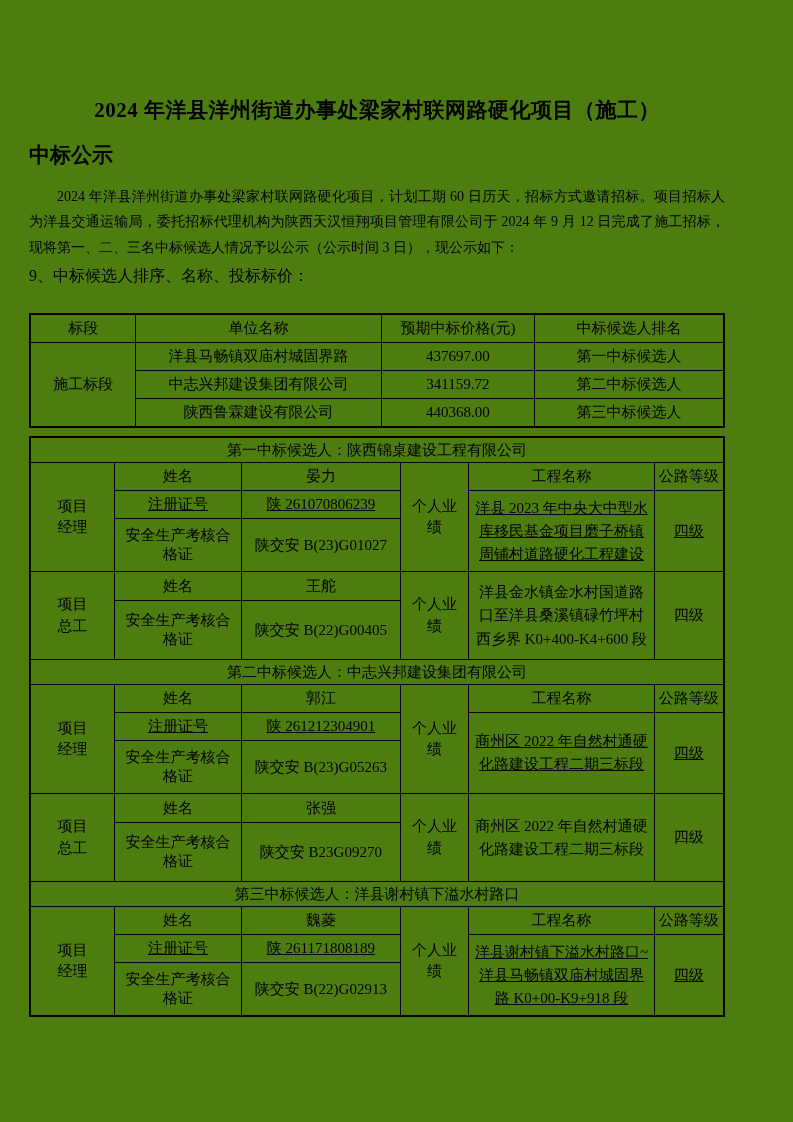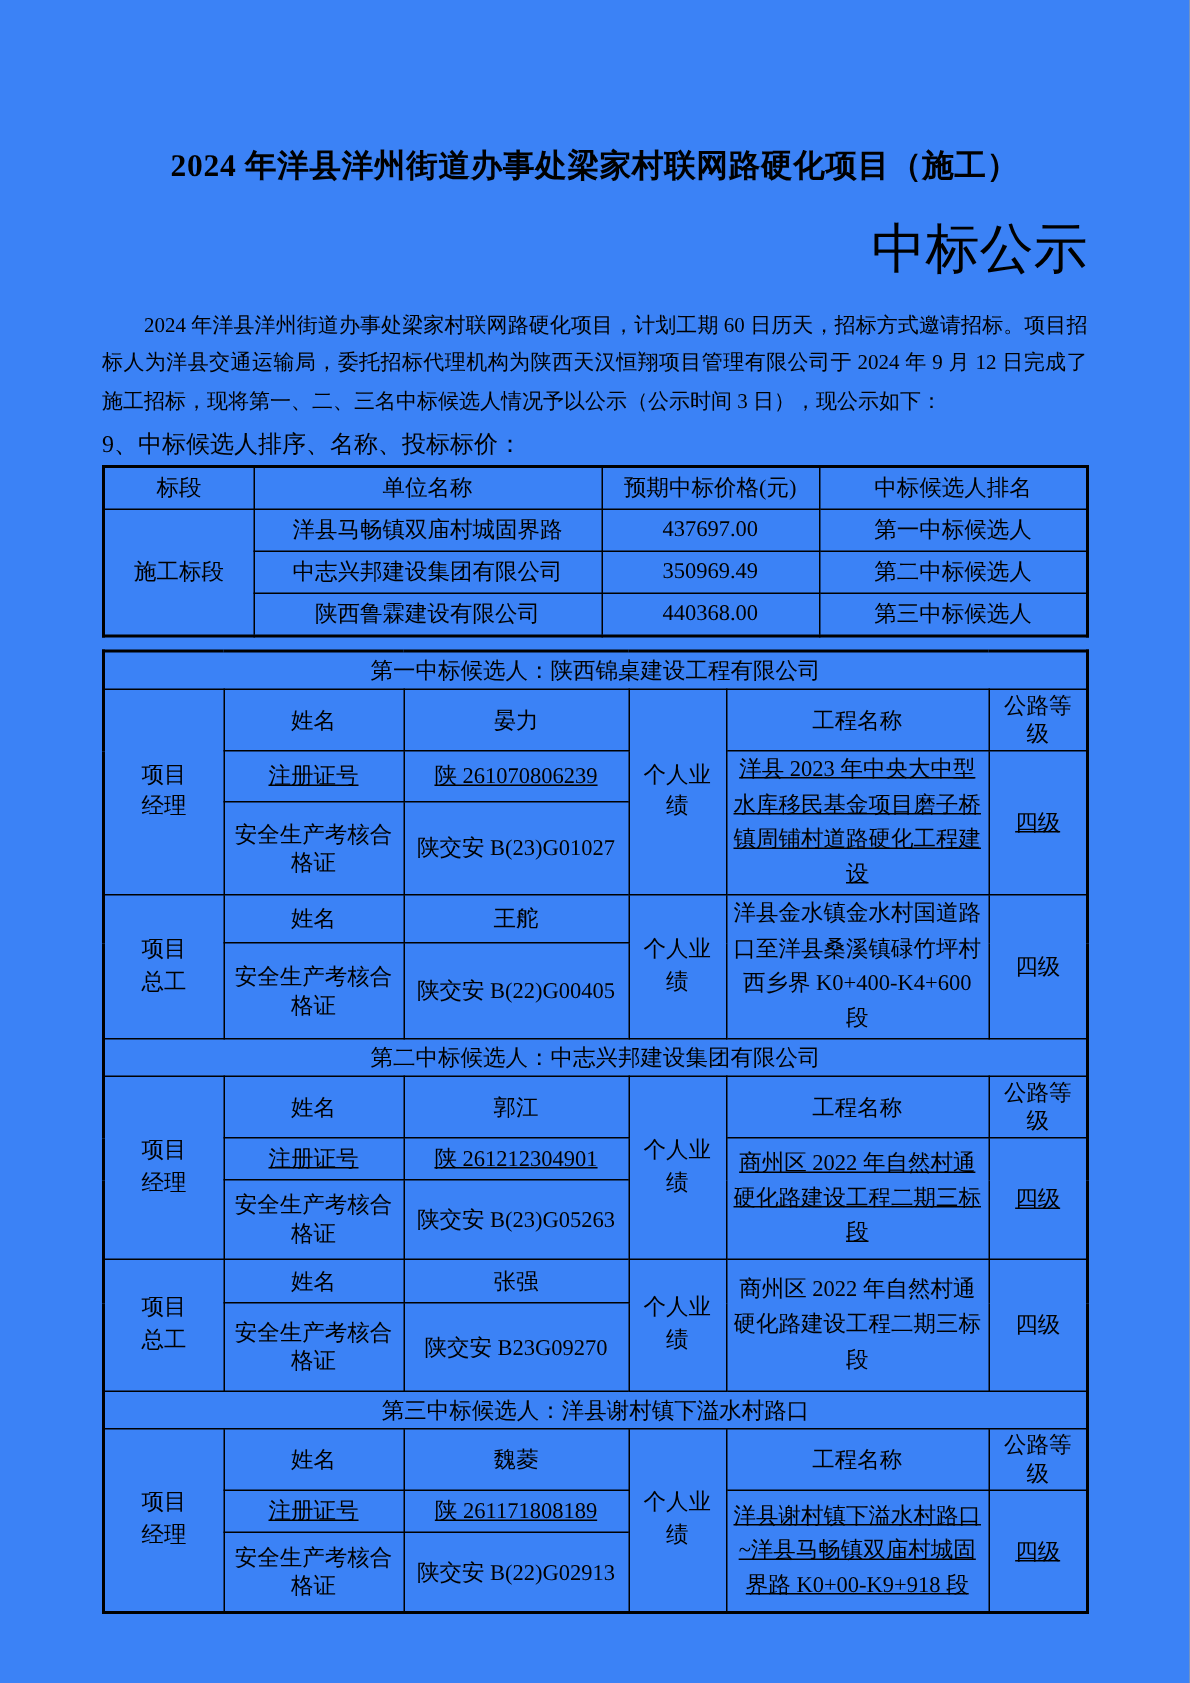--- a/index.html
+++ b/index.html
@@ -1,41 +1,41 @@
 <!DOCTYPE html>
 <html><head>
 <meta charset="utf-8">
 <style>
   html,body { margin:0; padding:0; background:#9e9e9e; }
   .page {
-    width:793px; height:1122px; margin:0 auto; background:#3b82f6;
-    box-sizing:border-box; padding:95px 68px 0 68px; overflow:hidden;
+    width:793px; height:1122px; margin:0 auto; background:#4d7c0f;
+    box-sizing:border-box; padding:95px 68px 0 29px; overflow:hidden;
     font-family:"Liberation Serif","DejaVu Serif",serif; color:#000;
   }
   .title1 {
     font-size:21px; font-weight:bold; text-align:center; margin:0;
     line-height:1.5; letter-spacing:0.5px;
   }
   .title2 {
-    font-size:36px; font-weight:normal; text-align:right; margin:14px 0 0 0;
+    font-size:21px; font-weight:bold; text-align:left; margin:14px 0 0 0;
     line-height:1.4;
   }
   .intro {
     font-size:14px; line-height:1.82; text-align:justify; text-indent:2em;
     margin:14px 0 0 0;
   }
   .section-label { font-size:16px; line-height:1.7; margin:2px 0 0 0; }
 
   table { border-collapse:collapse; table-layout:fixed; width:100%; }
   table.doc-table { border:2px solid #000; }
   .doc-table td {
     border:1px solid #000; text-align:center; vertical-align:middle;
     font-size:15px; padding:1px 3px; overflow:hidden;
   }
-  .bid-table { margin-top:0; }
+  .bid-table { margin-top:24px; }
   .bid-table td { height:25px; }
   .personnel-table { margin-top:8px; }
   .cand-title td { height:22px; }
   .r-name td { height:25px; }
   .r-reg td  { height:25px;text-decoration:underline; }
   .r-safety td { height:50px; }
   .r-cname td { height:26px; }
   .r-csafety td { height:56px; }
   .v2 { display:inline-block; width:2.2em; line-height:1.45; }
   .v3 { display:inline-block; width:3.2em; line-height:1.45; }
@@ -68,21 +68,21 @@
         <td>中标候选人排名</td>
       </tr>
       <tr>
         <td rowspan="3">施工标段</td>
         <td>洋县马畅镇双庙村城固界路</td>
         <td>437697.00</td>
         <td>第一中标候选人</td>
       </tr>
       <tr>
         <td>中志兴邦建设集团有限公司</td>
-        <td>350969.49</td>
+        <td>341159.72</td>
         <td>第二中标候选人</td>
       </tr>
       <tr>
         <td>陕西鲁霖建设有限公司</td>
         <td>440368.00</td>
         <td>第三中标候选人</td>
       </tr>
     </tbody>
   </table>
 

